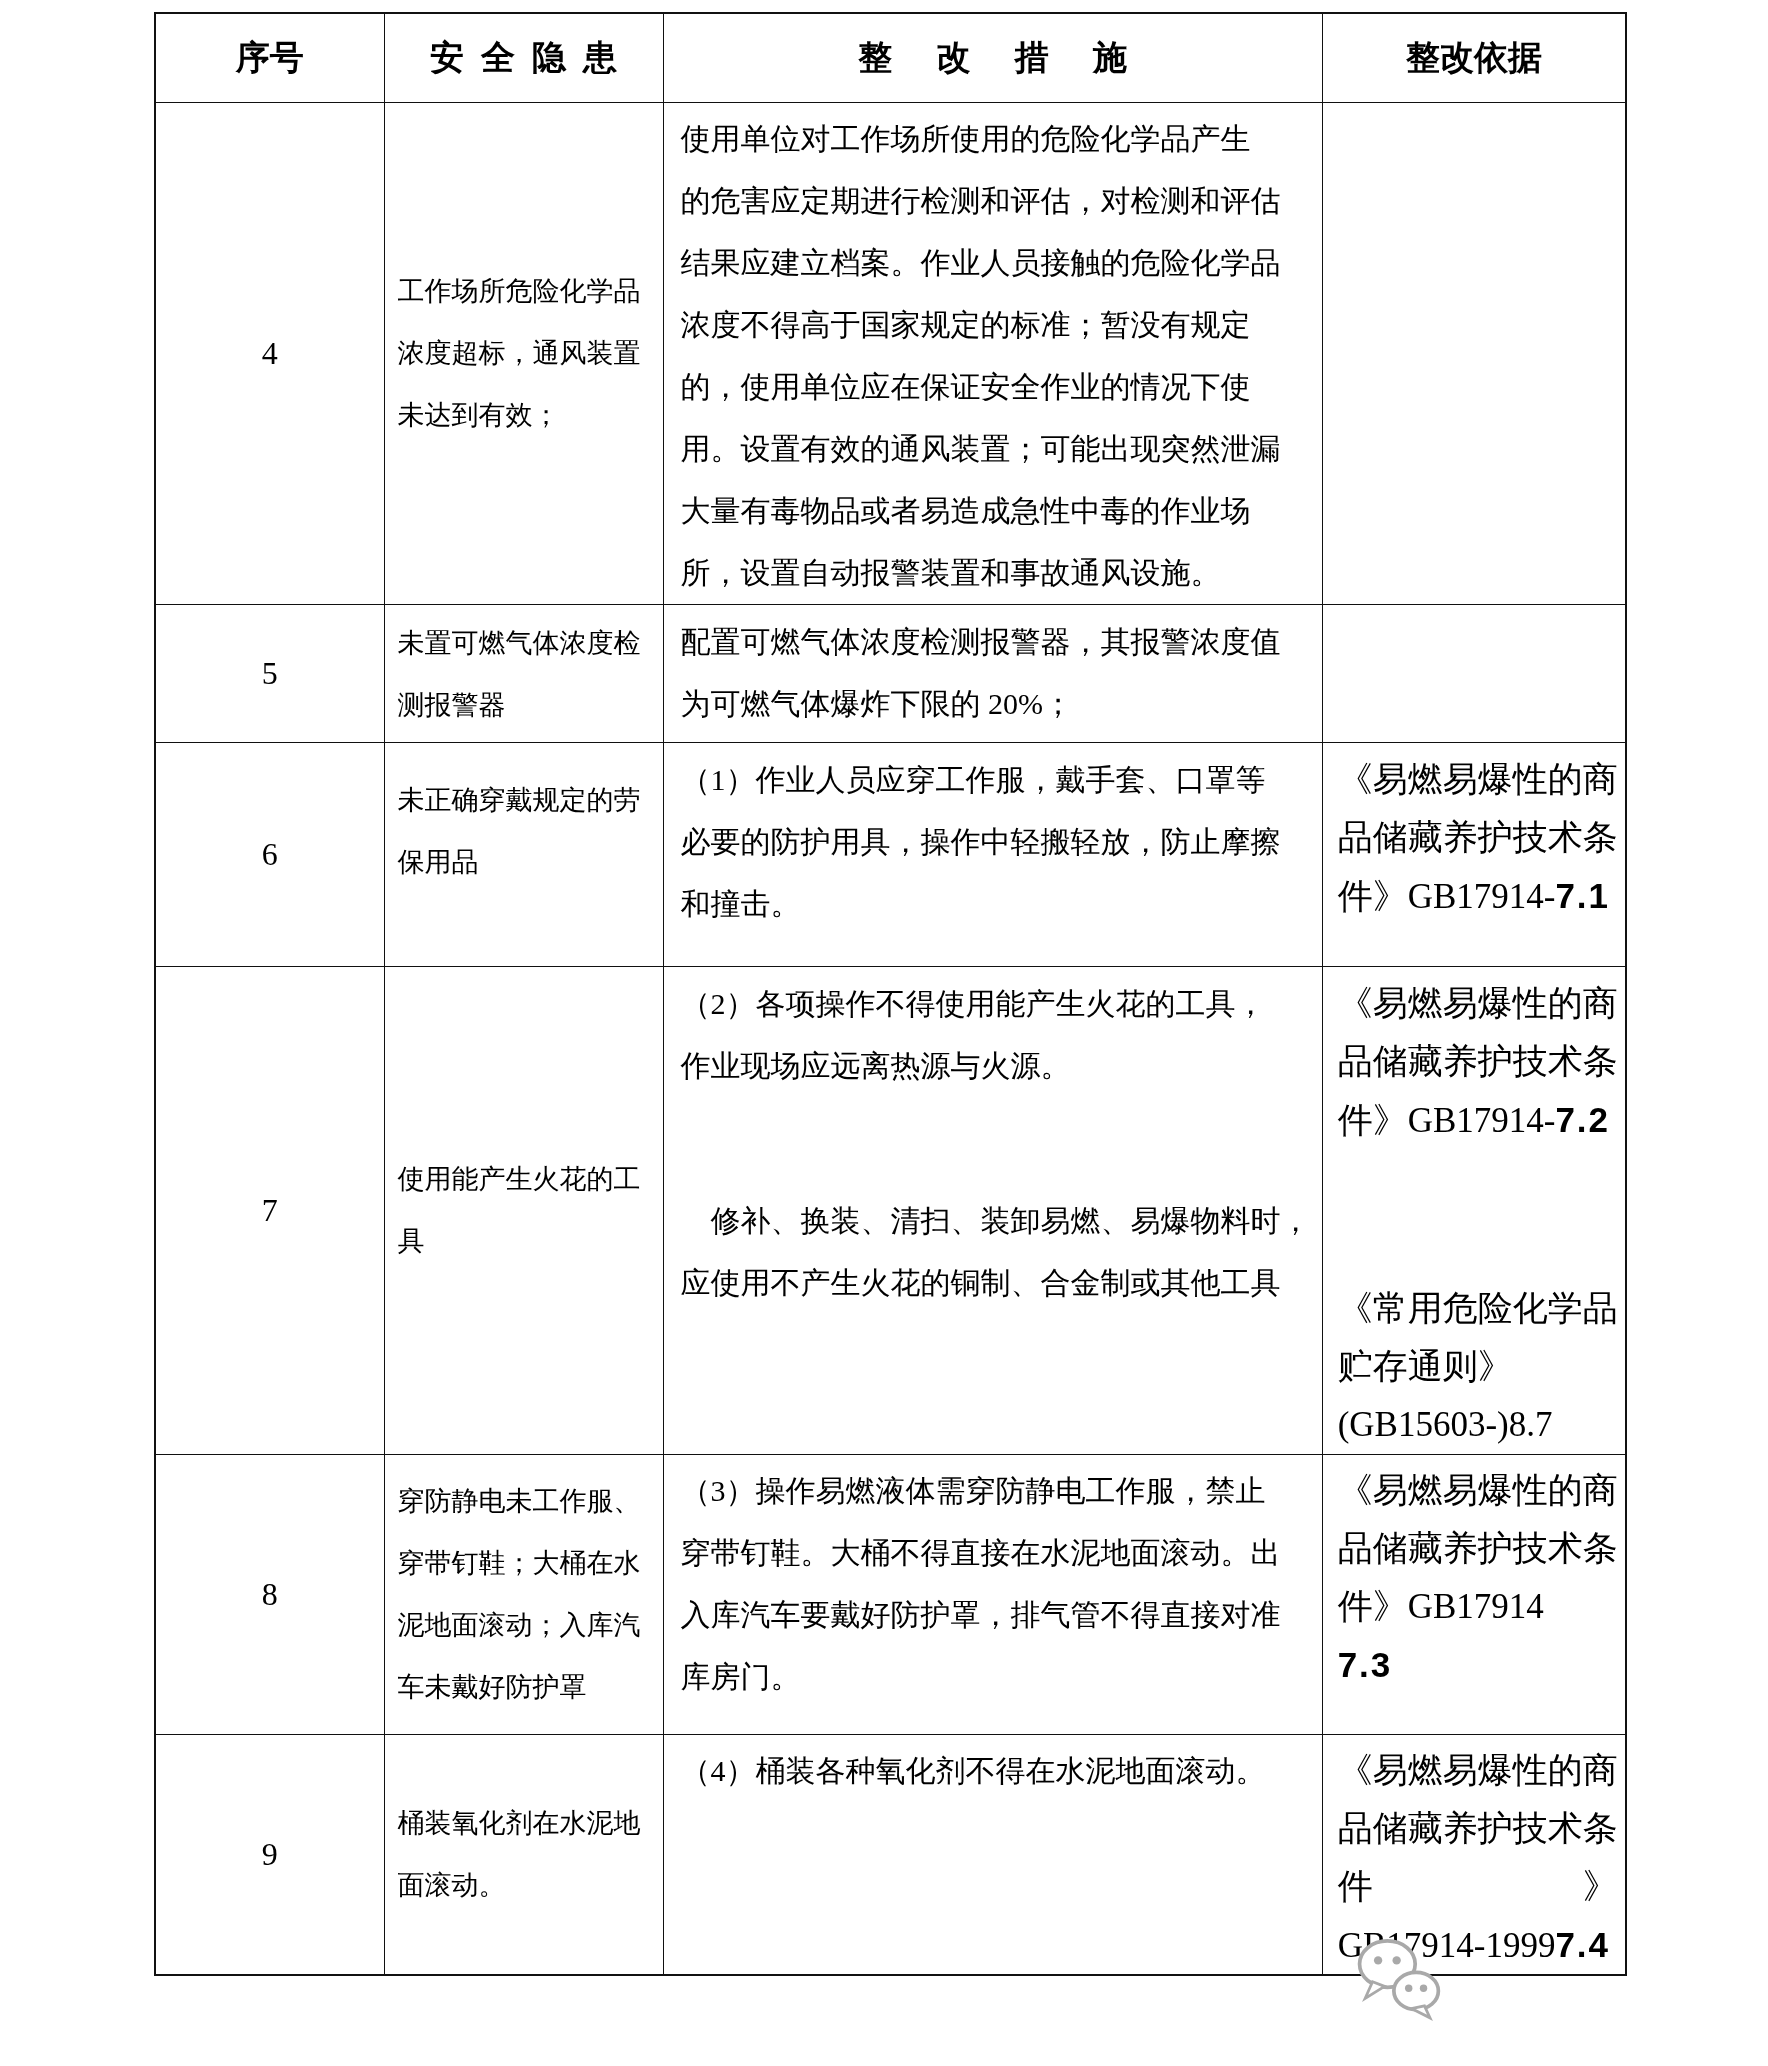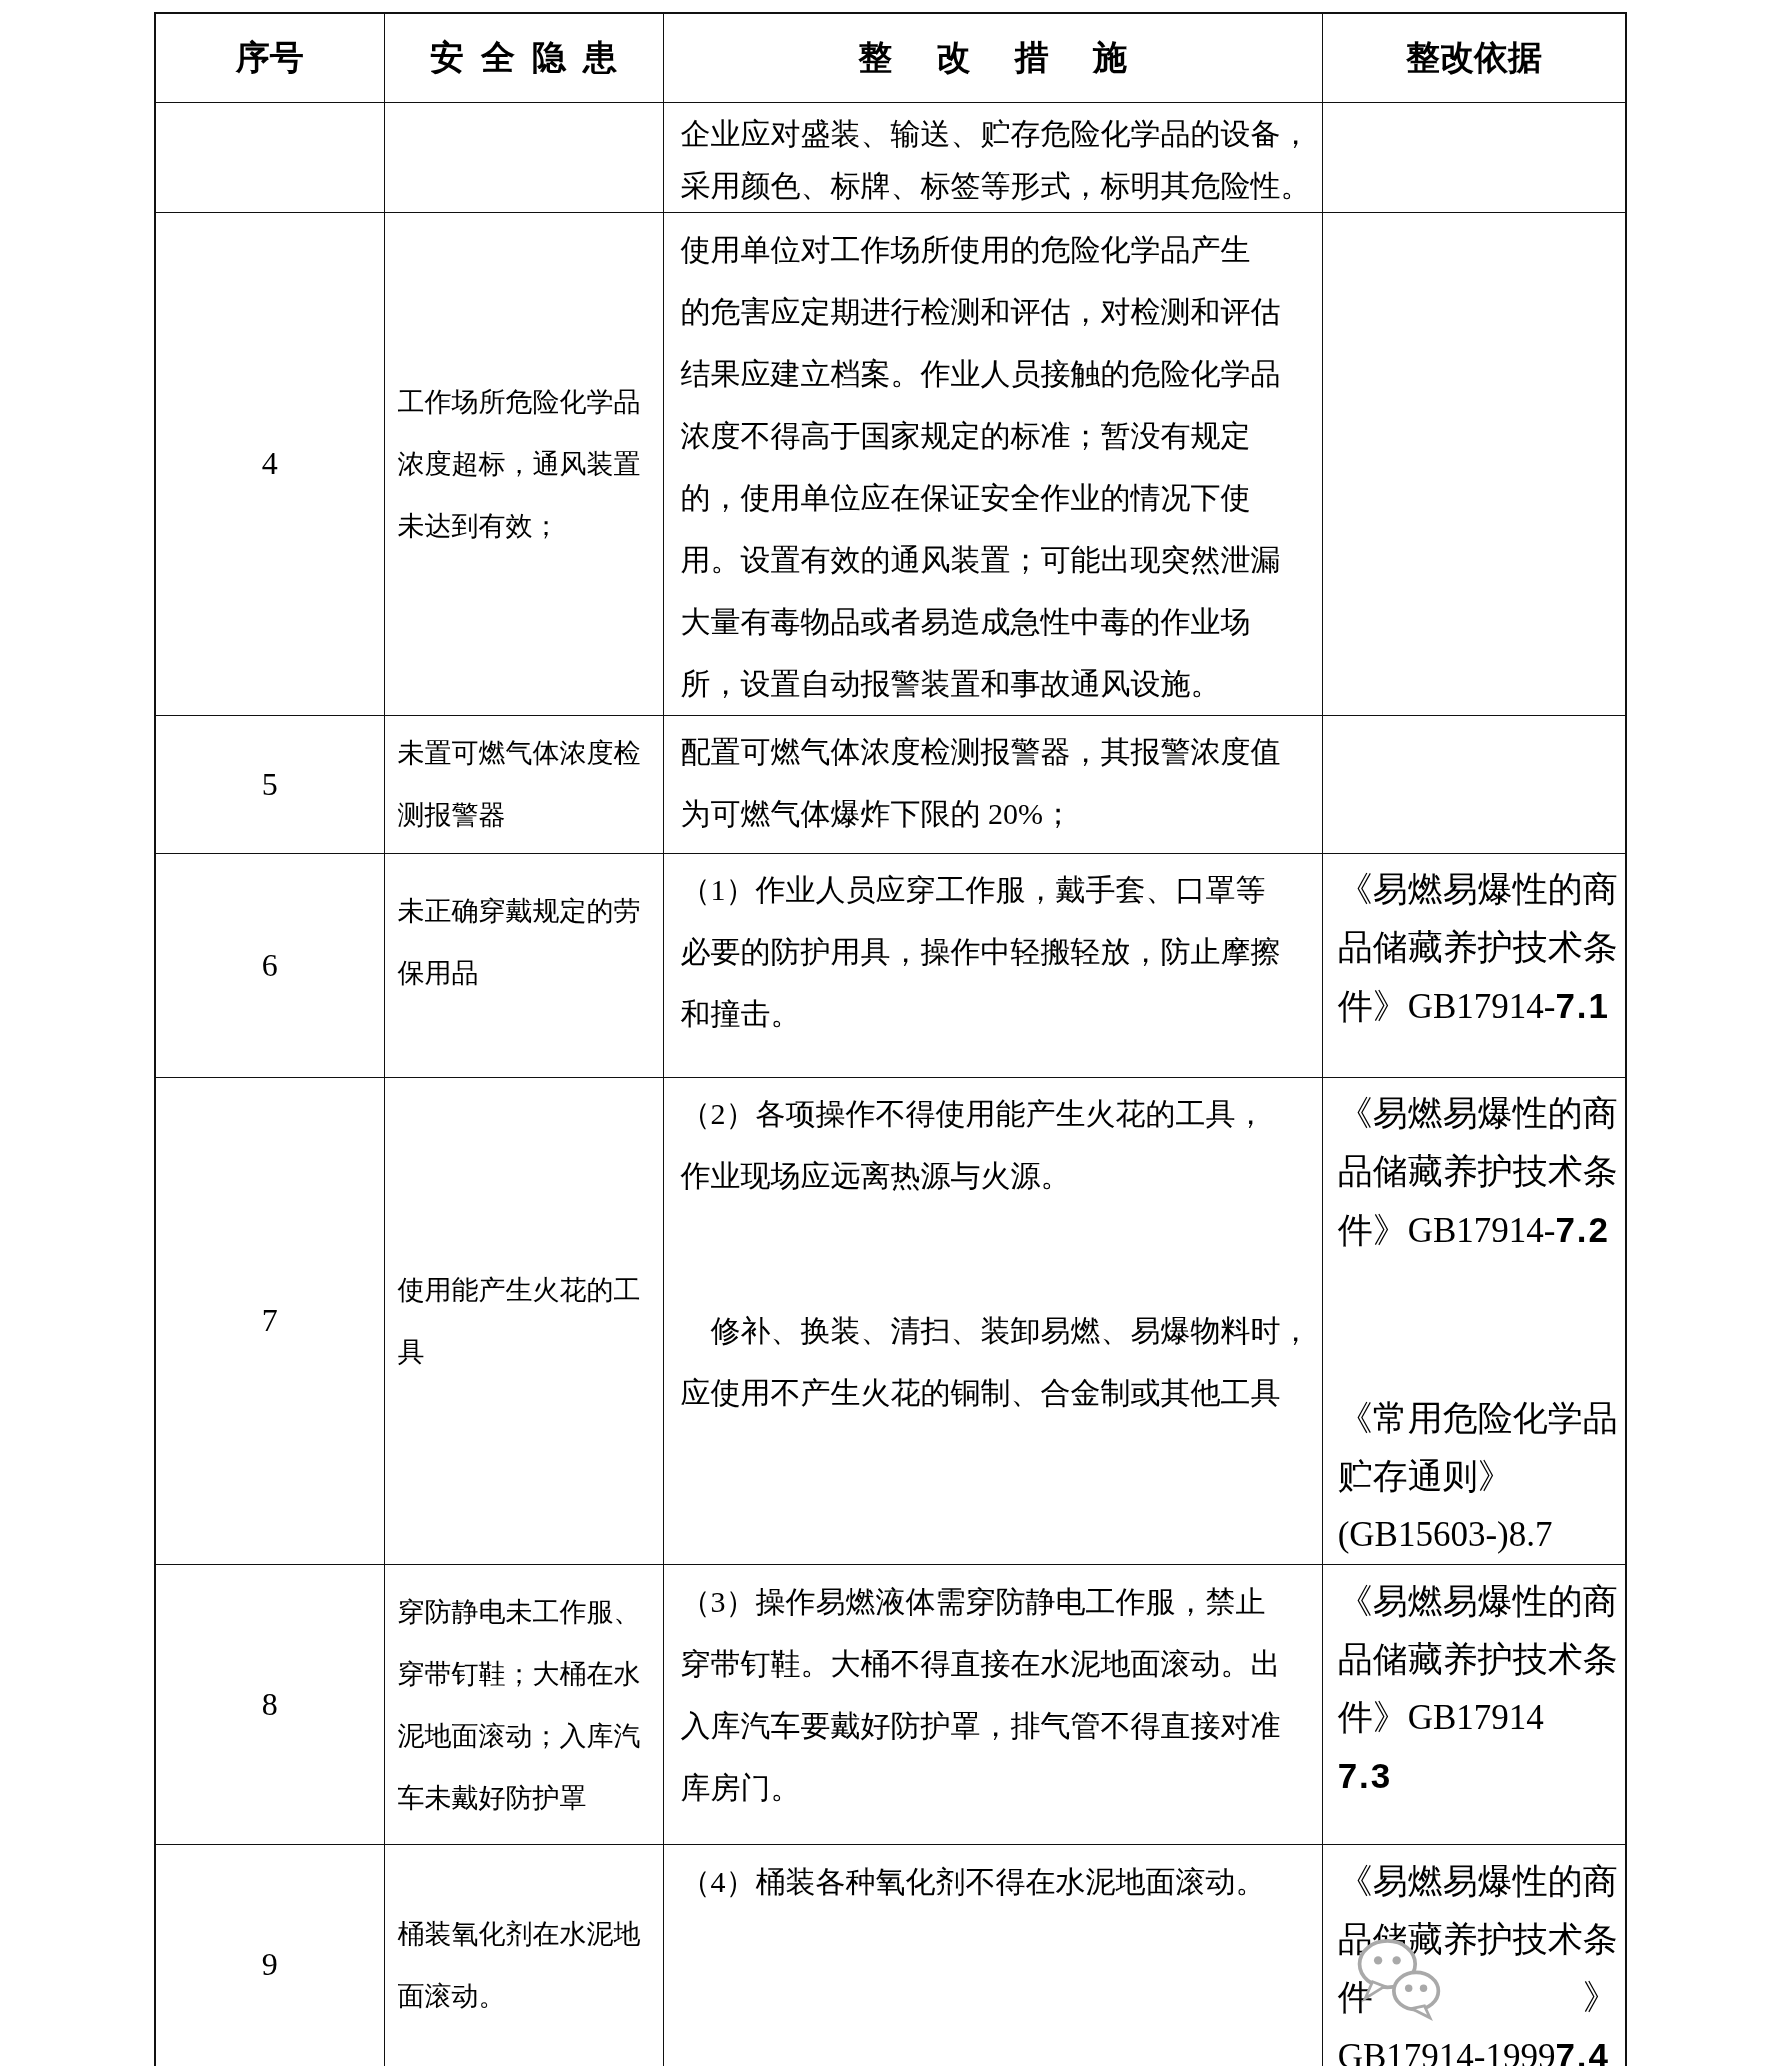--- a/index.html
+++ b/index.html
@@ -68,29 +68,20 @@
       </th>
       <th>
         <span class="sp2">整改措施</span>
       </th>
       <th>
         <span>整改依据</span>
       </th>
     </tr>
   </thead>
   <tbody>
-      <tr style="height: 110px;">
-        <td class="no"></td>
-        <td class="hazard"></td>
-        <td class="measure">
-          <div class="ln-s">企业应对盛装、输送、贮存危险化学品的设备，</div>
-          <div class="ln-s">采用颜色、标牌、标签等形式，标明其危险性。</div>
-        </td>
-        <td class="basis"></td>
-      </tr>
       <tr style="height: 498px;">
         <td class="no">4</td>
         <td class="hazard">
           <div class="ln">工作场所危险化学品</div>
           <div class="ln">浓度超标，通风装置</div>
           <div class="ln">未达到有效；</div>
         </td>
         <td class="measure">
           <div class="ln">使用单位对工作场所使用的危险化学品产生</div>
           <div class="ln">的危害应定期进行检测和评估，对检测和评估</div>

